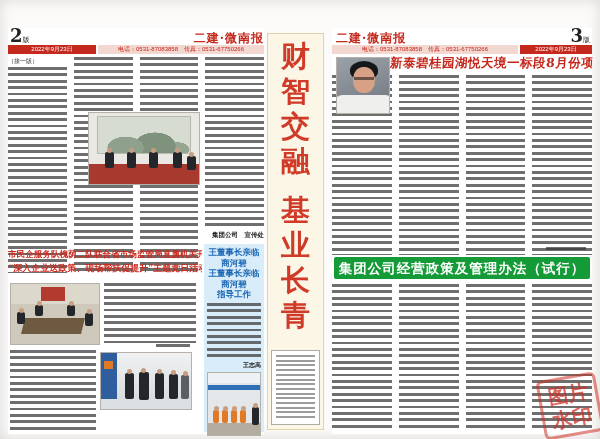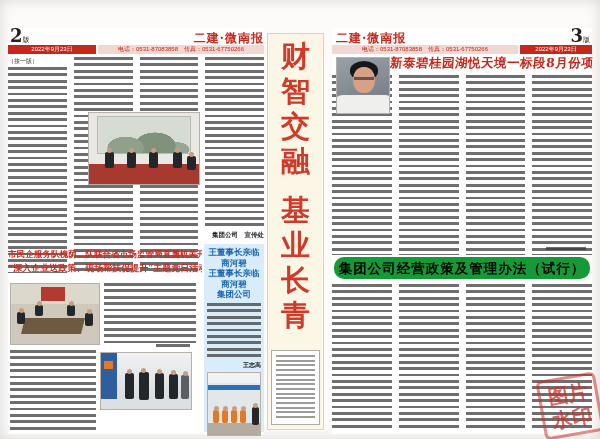--- a/index.html
+++ b/index.html
@@ -21,22 +21,22 @@
   .photo{border:1px solid #b5b1aa;overflow:hidden;background:#ddd;box-sizing:border-box;}
   .fig{position:absolute;background:#23272b;border-radius:2px;}
   .fig::before{content:"";position:absolute;top:-4px;left:20%;width:5px;height:5px;border-radius:50%;background:#c99e80;}
   .headline-red-left{color:#cb2b1f;font-weight:bold;text-align:center;line-height:14px;font-size:9px;
                      font-family:"DejaVu Serif",serif;}
   .blue-box{background:#d9ecf9;box-sizing:border-box;padding:3px;}
   .blue-title{color:#1a66b3;font-weight:bold;font-size:8.5px;line-height:10.5px;text-align:center;
               font-family:"DejaVu Serif",serif;}
   .big-headline{color:#c5281c;font-weight:bold;font-size:12.5px;letter-spacing:.5px;text-align:center;
                 font-family:"DejaVu Serif",serif;transform:skewX(-4deg);white-space:nowrap;overflow:hidden;}
-  .green-banner{background:#149a37;color:#000000;font-weight:bold;font-size:13.5px;letter-spacing:1px;
-                text-align:center;line-height:22px;border-radius:10px;font-family:"DejaVu Serif",serif;
+  .green-banner{background:#149a37;color:#ffffff;font-weight:bold;font-size:13.5px;letter-spacing:1px;
+                text-align:center;line-height:22px;border-radius:2px;font-family:"DejaVu Serif",serif;
                 white-space:nowrap;overflow:hidden;}
   .strip{background:#fbf6e6;border:1px solid #e0d2a9;box-sizing:border-box;}
   .strip-chars{display:flex;flex-direction:column;align-items:center;padding-top:5px;}
   .strip-char{font-size:29px;line-height:35px;font-weight:bold;color:#d03a28;font-family:"DejaVu Serif",serif;}
   .gap-group{margin-top:14px;}
   .colophon{border:1px solid #b0aca4;background:#fff;box-sizing:border-box;padding:4px;}
   .byline{font-size:6.5px;font-weight:bold;color:#222;text-align:right;}
   .watermark{display:flex;flex-direction:column;align-items:center;justify-content:center;
              border:3px solid rgba(205,45,35,.55);border-radius:6px;transform:rotate(-10deg);
              color:rgba(205,45,35,.72);font-weight:bold;font-size:20px;line-height:24px;
@@ -86,21 +86,21 @@
     </div>
 
     <div class="abs headline-red-left" style="left:0;top:219px;width:194px;">
       <div style="font-size:8.6px;white-space:nowrap;overflow:hidden;">市民企服务队槐荫二队联合省市场监管局直属机关开展</div>
       <div style="white-space:nowrap;overflow:hidden;">“深入企业送政策、现场帮扶促提升”主题党日活动</div>
     </div>
 
     <div class="abs blue-box" style="left:196px;top:216px;width:60px;height:188px;">
       <div class="blue-title">王董事长亲临商河碧</div>
       <div class="blue-title">王董事长亲临商河碧</div>
-      <div class="blue-title">集团公司</div>
+      <div class="blue-title">指导工作</div>
       <div class="micro" style="height:56px;margin-top:3px;"></div>
       <div class="byline" style="font-size:6px;margin:2px 0;">王志高</div>
       <div class="photo" style="position:relative;width:100%;height:64px;background:#e3e7ea;">
         <div class="abs" style="left:0;right:0;top:0;height:10px;background:#eef2f4;"></div>
         <div class="abs" style="left:0;right:0;top:12px;height:5px;background:#2f6fb5;"></div>
         <div class="abs" style="left:0;right:0;bottom:0;height:12px;background:#b4ad9f;"></div>
         <div class="fig" style="left:5px;bottom:12px;width:6px;height:13px;background:#e07a28;"></div>
         <div class="fig" style="left:14px;bottom:12px;width:6px;height:13px;background:#e07a28;"></div>
         <div class="fig" style="left:23px;bottom:12px;width:6px;height:13px;background:#e07a28;"></div>
         <div class="fig" style="left:32px;bottom:12px;width:6px;height:13px;background:#e07a28;"></div>

